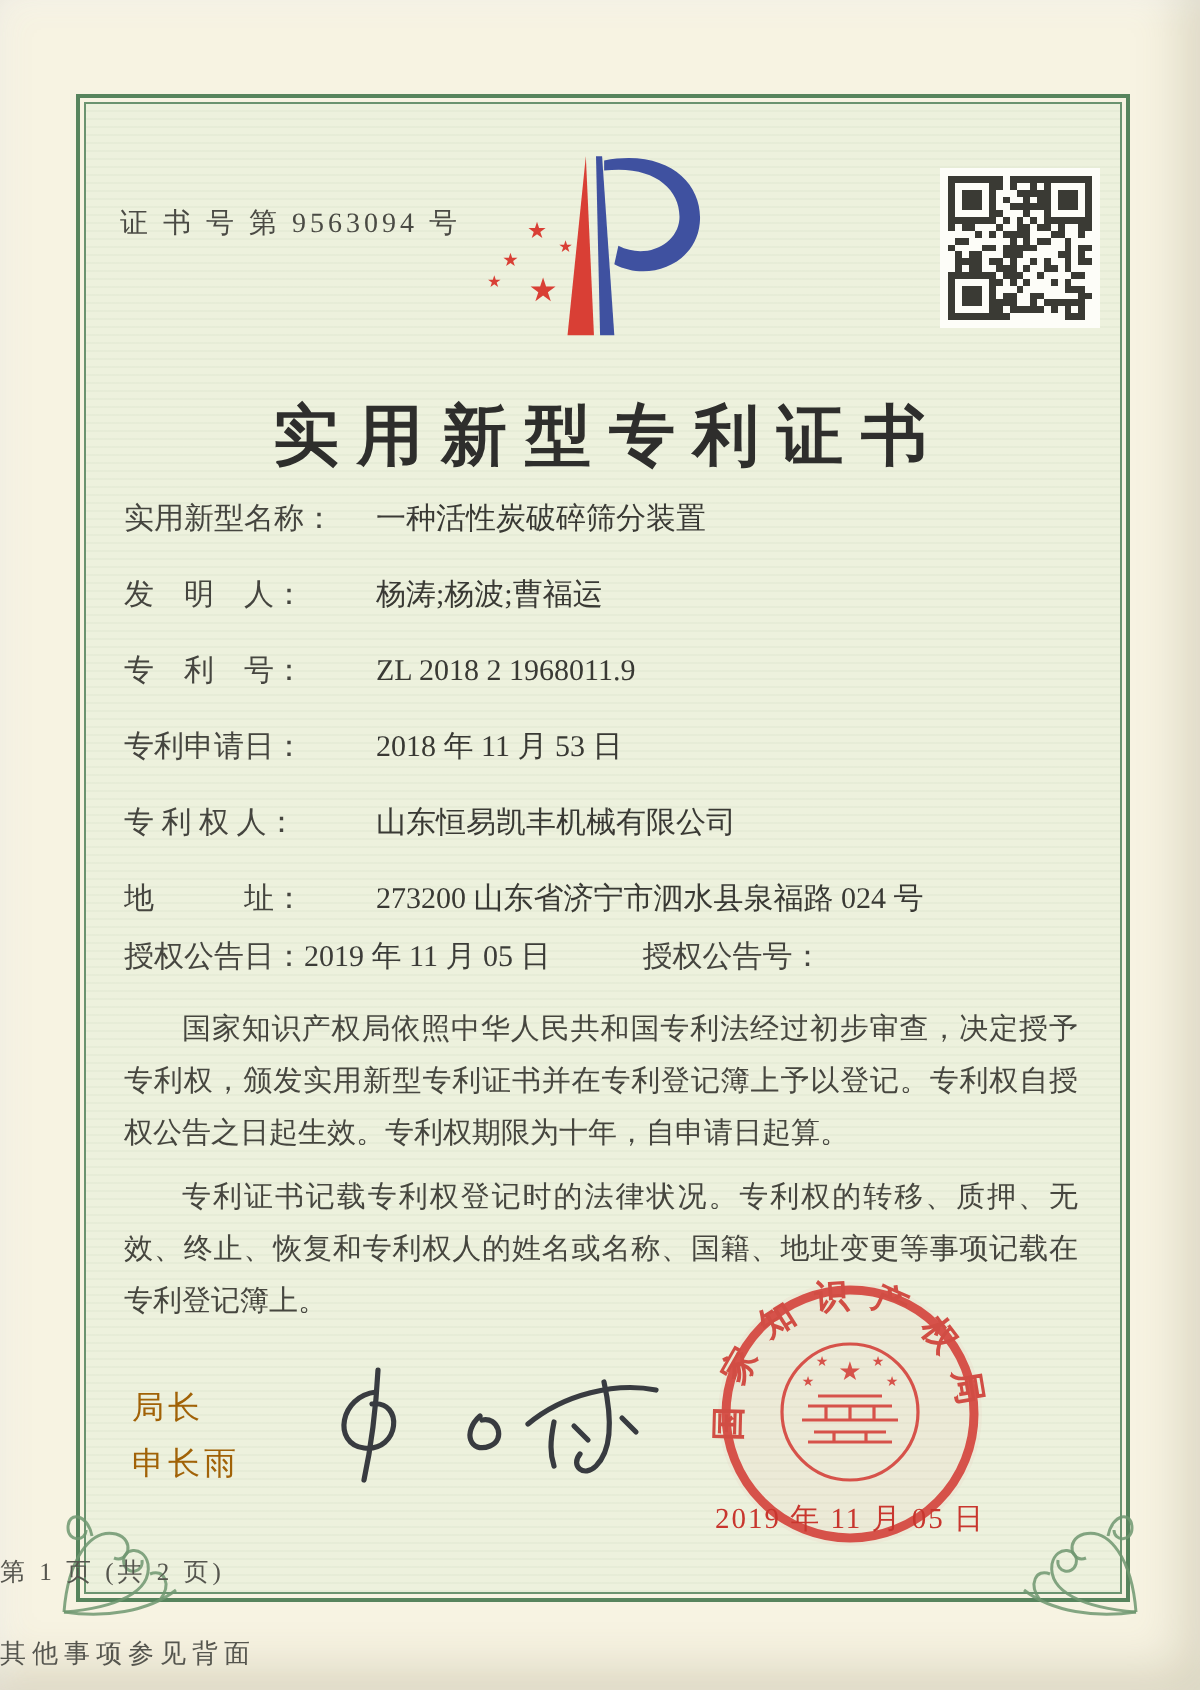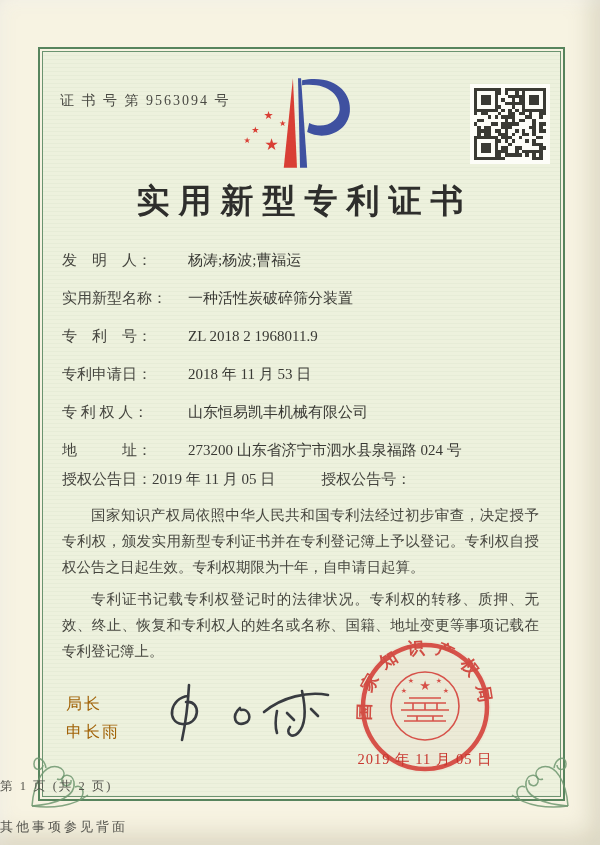--- a/index.html
+++ b/index.html
@@ -8,26 +8,26 @@
     background:#f7f3e2;
     font-family:"Liberation Serif","DejaVu Serif",serif;
     color:#3c3c38;overflow:hidden;
     box-shadow:inset -8px -10px 24px rgba(120,110,75,.22), inset 4px 4px 14px rgba(255,255,255,.5);
   }
   .frame{position:absolute;left:38px;top:47px;width:527px;height:754px;
     border:2px solid #57845d;box-sizing:border-box;}
   .frame-inner{position:absolute;inset:2px;border:1px solid #6b9370;
     background:#edf1dd;
     background-image:repeating-linear-gradient(0deg, rgba(110,145,105,.05) 0 1px, transparent 1px 4px);}
-  .cert-no{position:absolute;left:60px;top:92px;font-size:14px;letter-spacing:2px;color:#4a4a44;}
+  .cert-no{position:absolute;left:60px;top:103px;font-size:14px;letter-spacing:2px;color:#4a4a44;}
   .logo{position:absolute;left:238px;top:72px;width:120px;height:110px;}
   .logo text{font-family:"DejaVu Sans",sans-serif;}
   .qr{position:absolute;left:474px;top:88px;width:72px;height:72px;fill:#3a3a34;shape-rendering:crispEdges;
     outline:4px solid #fdfdf8;background:#fdfdf8;}
-  .title{position:absolute;left:0;right:0;top:179px;margin:0;text-align:center;
+  .title{position:absolute;left:0;right:0;top:196px;margin:0;text-align:center;
     font-size:33px;font-weight:600;letter-spacing:9px;text-indent:9px;color:#2e2e2c;}
   .fields{position:absolute;left:62px;top:249px;width:478px;font-size:15px;}
   .row{display:flex;line-height:23px;margin-bottom:15px;}
   .row .lab{flex:none;width:126px;color:#45453f;}
   .row .val{flex:1;color:#393934;}
   .grant{position:absolute;left:62px;top:468px;width:490px;font-size:15px;display:flex;line-height:23px;}
   .grant .lab{color:#45453f;}
   .grant .v1{margin-right:46px;}
   .paras{position:absolute;left:56px;top:496px;width:489px;font-size:14.5px;line-height:26px;
     color:#46463f;text-align:justify;}
@@ -308,26 +308,26 @@
       <rect x="8" y="20" width="1" height="1"></rect>
       <rect x="17" y="20" width="1" height="1"></rect>
       <rect x="18" y="20" width="1" height="1"></rect>
       <rect x="19" y="20" width="1" height="1"></rect>
     </svg>
 
   <h1 class="title">实用新型专利证书</h1>
 
   <div class="fields">
     <div class="row">
+      <span class="lab">实用新型名称：</span>
+      <span class="val">一种活性炭破碎筛分装置</span>
+    </div>
+    <div class="row">
       <span class="lab">发　明　人：</span>
       <span class="val">杨涛;杨波;曹福运</span>
-    </div>
-    <div class="row">
-      <span class="lab">实用新型名称：</span>
-      <span class="val">一种活性炭破碎筛分装置</span>
     </div>
     <div class="row">
       <span class="lab">专　利　号：</span>
       <span class="val">ZL 2018 2 1968011.9</span>
     </div>
     <div class="row">
       <span class="lab">专利申请日：</span>
       <span class="val">2018 年 11 月 53 日</span>
     </div>
     <div class="row">

